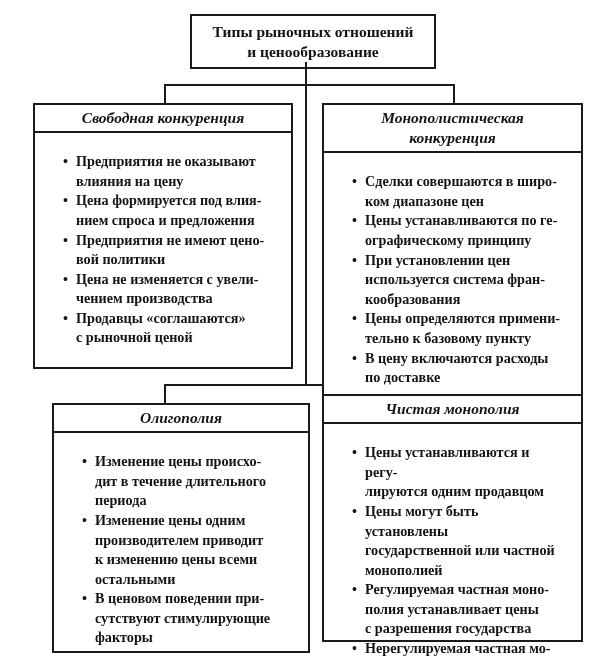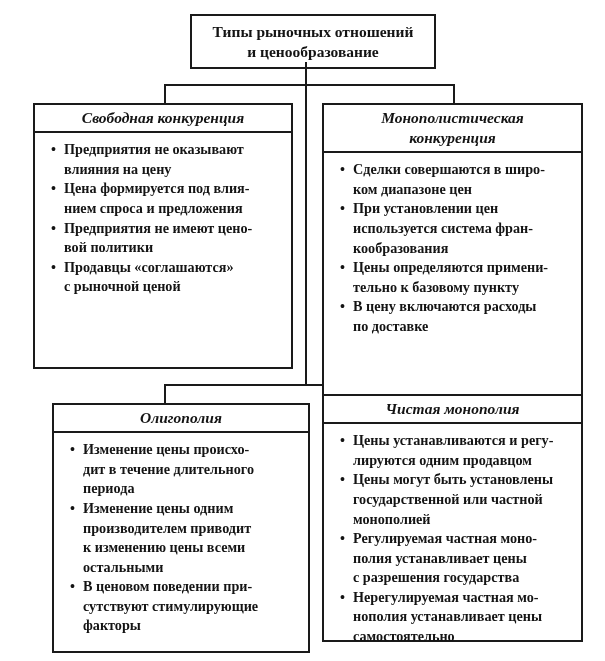--- a/index.html
+++ b/index.html
@@ -50,21 +50,21 @@
     text-align: center;
     font-weight: bold;
     font-style: italic;
     font-size: 15.5px;
     line-height: 1.3;
     padding: 3px 4px;
     white-space: pre-line;
   }
   .node ul {
     list-style: none;
-    margin: 0;
+    margin: 12px;
     padding: 7px 6px 0 16px;
   }
   .node li {
     position: relative;
     padding-left: 13px;
     font-weight: bold;
     font-size: 14.2px;
     line-height: 1.38;
     white-space: pre-line;
   }
@@ -100,31 +100,35 @@
 
   <div class="node box-tl">
     <div class="node-title">Свободная конкуренция</div>
     <ul>
       <li>Предприятия не оказывают
 влияния на цену</li>
       <li>Цена формируется под влия-
 нием спроса и предложения</li>
       <li>Предприятия не имеют цено-
 вой политики</li>
+      <li>Цена не изменяется с увели-
+чением производства</li>
       <li>Продавцы «соглашаются»
 с рыночной ценой</li>
     </ul>
   </div>
 
   <div class="node box-tr">
     <div class="node-title">Монополистическая
 конкуренция</div>
     <ul>
       <li>Сделки совершаются в широ-
 ком диапазоне цен</li>
+      <li>Цены устанавливаются по ге-
+ографическому принципу</li>
       <li>При установлении цен
 используется система фран-
 кообразования</li>
       <li>Цены определяются примени-
 тельно к базовому пункту</li>
       <li>В цену включаются расходы
 по доставке</li>
     </ul>
   </div>
 

